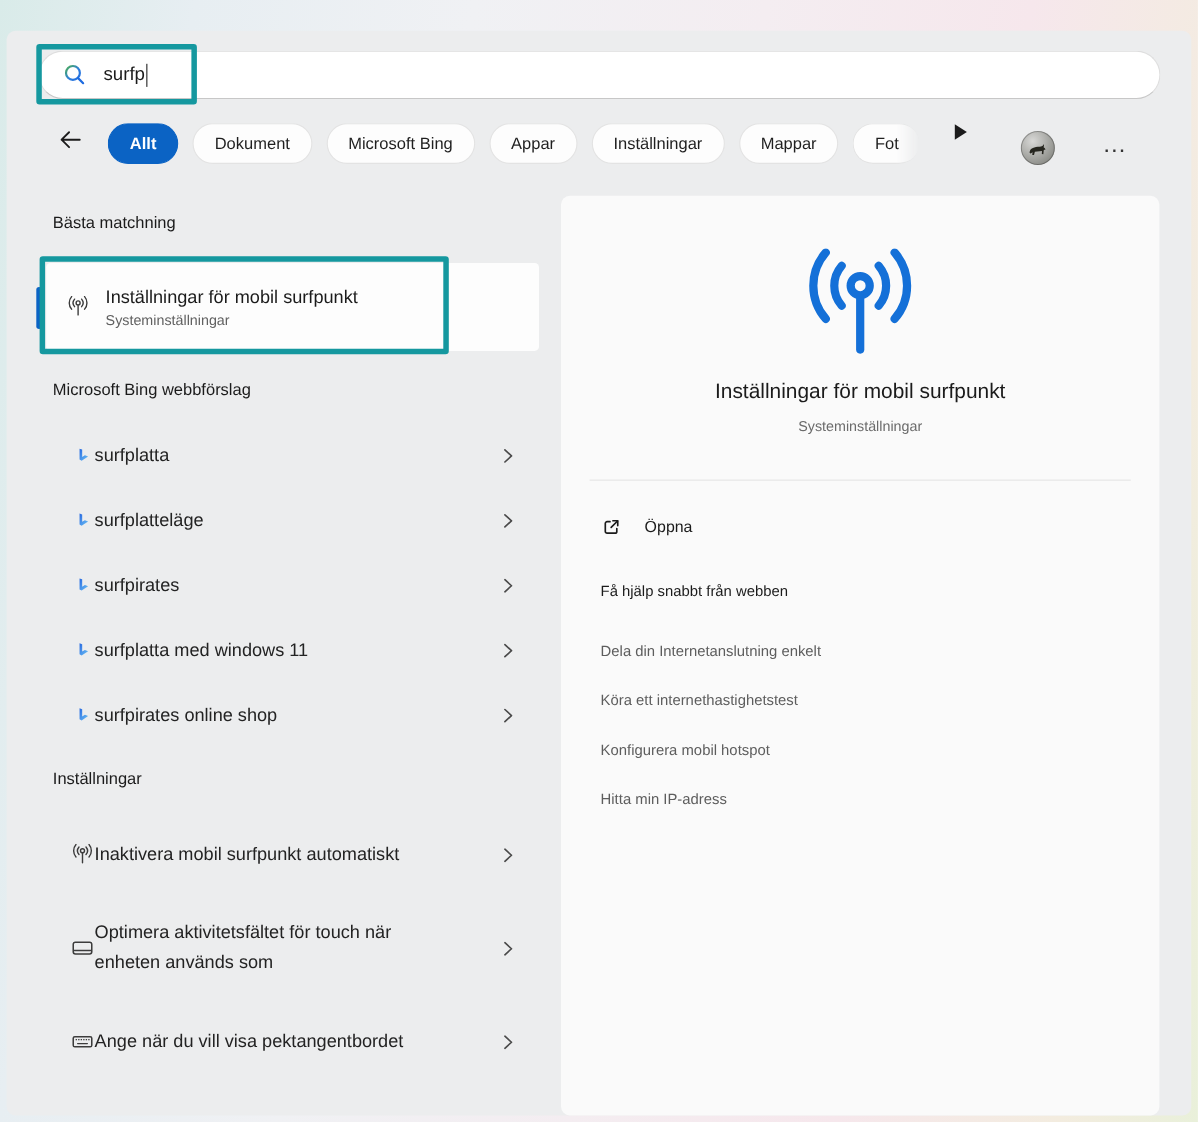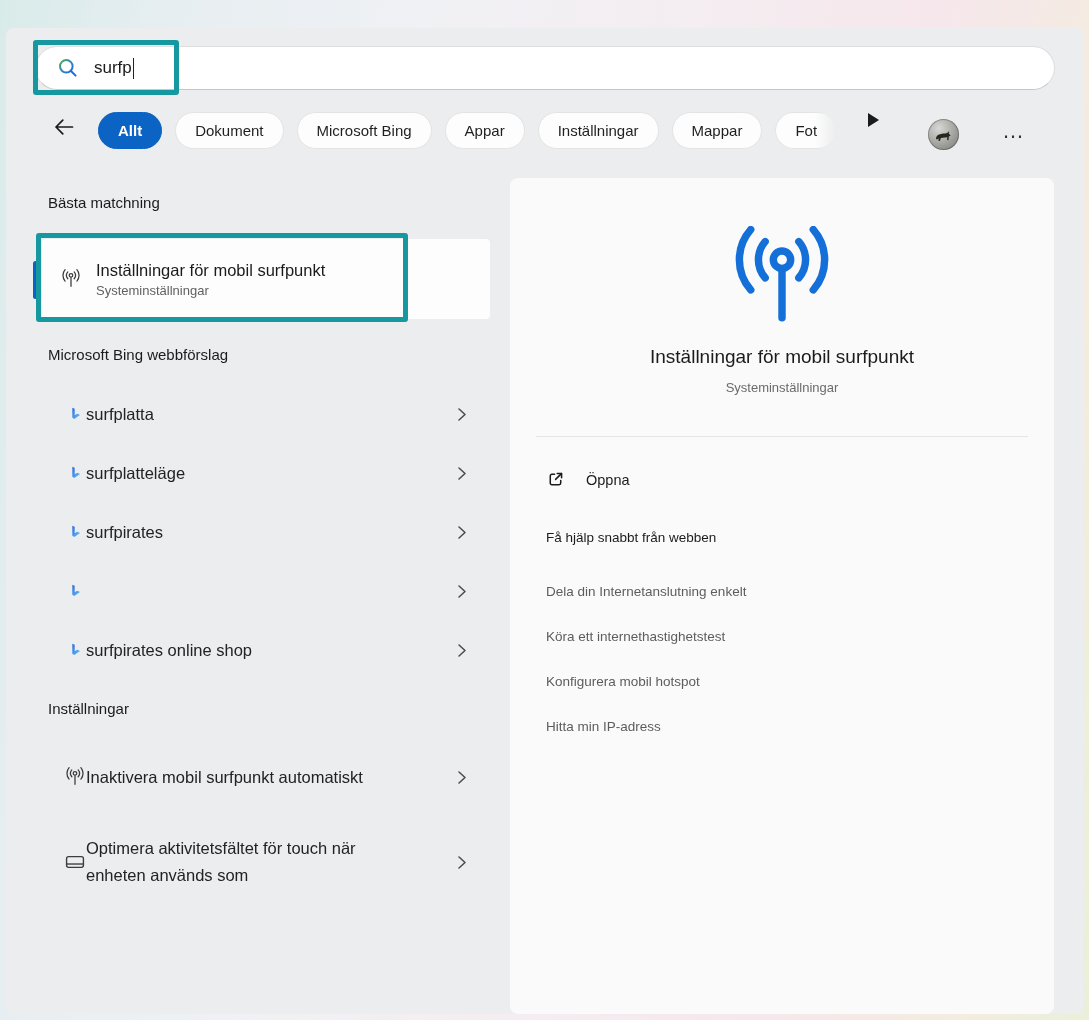--- a/index.html
+++ b/index.html
@@ -201,20 +201,21 @@
           <path d="M2 2l6 5.5L2 13" stroke="#4a4a4a" stroke-width="1.5" stroke-linecap="round" stroke-linejoin="round"></path>
         </svg>
       </span>
   </div>
   <div class="lrow" style="top:539px">
     <span class="r-icon">
         <svg width="17" height="19" viewBox="0 0 24 24">
           <path d="M7.5 2.6l3.4 1.2v9.4l3.5-2.1 4.1 1.6-8.3 5.5-2.7-1.5z" fill="url(#bg1)"></path>
         </svg>
       </span>
+    <span class="r-label">surfplatta med windows 11</span>
     <span class="chev">
         <svg width="11" height="15" viewBox="0 0 11 15" fill="none">
           <path d="M2 2l6 5.5L2 13" stroke="#4a4a4a" stroke-width="1.5" stroke-linecap="round" stroke-linejoin="round"></path>
         </svg>
       </span>
   </div>
   <div class="lrow" style="top:598px">
     <span class="r-icon">
         <svg width="17" height="19" viewBox="0 0 24 24">
           <path d="M7.5 2.6l3.4 1.2v9.4l3.5-2.1 4.1 1.6-8.3 5.5-2.7-1.5z" fill="url(#bg1)"></path>
@@ -247,20 +248,42 @@
       </span>
   </div>
   <div class="lrow tall" style="top:806px">
     <span class="r-icon">
       <svg width="22" height="22" viewBox="0 0 24 24" fill="none" stroke="#3c3c3c" stroke-width="1.5">
         <rect x="2.8" y="6.2" width="18.4" height="11.6" rx="2.2"></rect>
         <path d="M2.8 14.2h18.4"></path>
       </svg>
     </span>
     <span class="r-label">Optimera aktivitetsfältet för touch när enheten används som</span>
+    <span class="chev">
+        <svg width="11" height="15" viewBox="0 0 11 15" fill="none">
+          <path d="M2 2l6 5.5L2 13" stroke="#4a4a4a" stroke-width="1.5" stroke-linecap="round" stroke-linejoin="round"></path>
+        </svg>
+      </span>
+  </div>
+  <div class="lrow tall" style="top:891px">
+    <span class="r-icon">
+      <svg width="22" height="22" viewBox="0 0 24 24" fill="none">
+        <rect x="2.8" y="7" width="18.4" height="10" rx="1.6" stroke="#3c3c3c" stroke-width="1.5"></rect>
+        <g fill="#3c3c3c">
+          <rect x="5.2" y="9.3" width="1.3" height="1.3"></rect>
+            <rect x="7.7" y="9.3" width="1.3" height="1.3"></rect>
+          <rect x="10.2" y="9.3" width="1.3" height="1.3"></rect>
+            <rect x="12.7" y="9.3" width="1.3" height="1.3"></rect>
+          <rect x="15.2" y="9.3" width="1.3" height="1.3"></rect>
+            <rect x="17.7" y="9.3" width="1.3" height="1.3"></rect>
+          <rect x="6.5" y="13.2" width="11" height="1.4" rx=".7"></rect>
+        </g>
+      </svg>
+    </span>
+    <span class="r-label">Ange när du vill visa pektangentbordet</span>
     <span class="chev">
         <svg width="11" height="15" viewBox="0 0 11 15" fill="none">
           <path d="M2 2l6 5.5L2 13" stroke="#4a4a4a" stroke-width="1.5" stroke-linecap="round" stroke-linejoin="round"></path>
         </svg>
       </span>
   </div>
 
   <div class="rpanel">
     <span class="rp-icon">
       <svg width="116" height="106" viewBox="0 0 48 44" fill="none" stroke="#1470d8" stroke-width="3.1" stroke-linecap="round">

